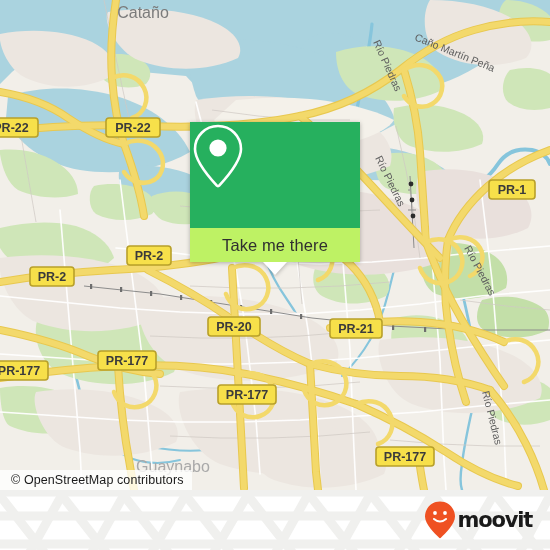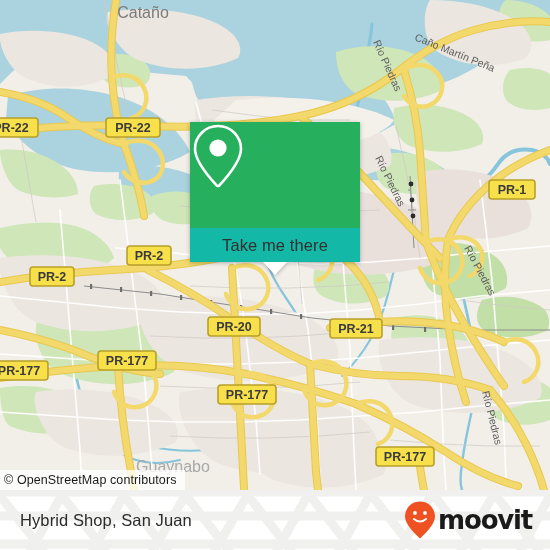--- a/index.html
+++ b/index.html
@@ -17,42 +17,42 @@
     width: 550px; height: 490px;
     background: #f2efe9;
     overflow: hidden;
   }
   #map svg { position: absolute; left: 0; top: 0; }
 
   
   #attribution {
     position: absolute; left: 0; top: 470px;
     height: 20px;
-    padding: 0 8px 0 4px;
+    padding: 0 8px 0 11px;
     display: flex; align-items: center;
     background: rgba(255,255,255,0.78);
     font-size: 12.5px; color: #1a1a1a;
     letter-spacing: 0.1px;
     white-space: nowrap;
     z-index: 40;
   }
 
   
   #popup {
     position: absolute; left: 190px; top: 122px;
     width: 170px; z-index: 50;
     filter: drop-shadow(0 1px 2px rgba(0,0,0,0.28));
   }
   #popup-green {
     height: 106px;
     background: #26b05e;
     display: flex; align-items: center; justify-content: center;
   }
   #popup-label {
-    height: 34px; background: #14b8a6;
+    height: 34px; background: #bef264;
     display: flex; align-items: center; justify-content: center;
     font-size: 16.5px; color: #303030;
     letter-spacing: 0.1px;
   }
   #popup-tail {
     position: absolute; left: 50%; top: 140px;
     margin-left: -12px;
     width: 0; height: 0;
     border-left: 12px solid transparent;
     border-right: 12px solid transparent;
@@ -74,21 +74,21 @@
     letter-spacing: 0.1px;
     z-index: 2;
   }
   #brand {
     position: absolute; right: 18px; top: 0; height: 60px;
     display: flex; align-items: center; gap: 1px;
     z-index: 2;
   }
   #brand-word {
     font-family: "DejaVu Sans", sans-serif;
-    font-size: 26px; font-weight: bold;
+    font-size: 21px; font-weight: bold;
     color: #1a1a1a; letter-spacing: -1.2px;
   }
 </style>
 </head>
 <body>
 
 <div id="app">
 
   <div id="map">
     <svg width="550" height="490" viewBox="0 0 550 490">
@@ -442,21 +442,20 @@
           <path d="M304,-2 L354,62"></path>
         <path d="M366,-2 L416,62"></path>
           <path d="M428,-2 L478,62"></path>
           <path d="M490,-2 L540,62"></path>
         <path d="M-6,26 L556,26"></path>
           <path d="M-6,2 L556,2"></path>
           <path d="M-6,54 L556,54"></path>
       </g>
     </svg>
 
-    <div id="footer-title">Hybrid Shop, San Juan</div>
 
     <div id="brand">
       <svg width="34" height="40" viewBox="0 0 34 40">
         <path d="M17 1.5 C8.7 1.5 2 8.2 2 16.5 C2 24.5 12 33.5 15.9 37.6 C16.5 38.3 17.5 38.3 18.1 37.6 C22 33.5 32 24.5 32 16.5 C32 8.2 25.3 1.5 17 1.5 Z" fill="#ef5122"></path>
         <circle cx="12" cy="13" r="1.9" fill="#ffffff"></circle>
         <circle cx="22" cy="13" r="1.9" fill="#ffffff"></circle>
         <path d="M11 19 Q17 24 23 19" stroke="#ffffff" stroke-width="2.1" fill="none" stroke-linecap="round"></path>
       </svg>
       <span id="brand-word">moovit</span>
     </div>

